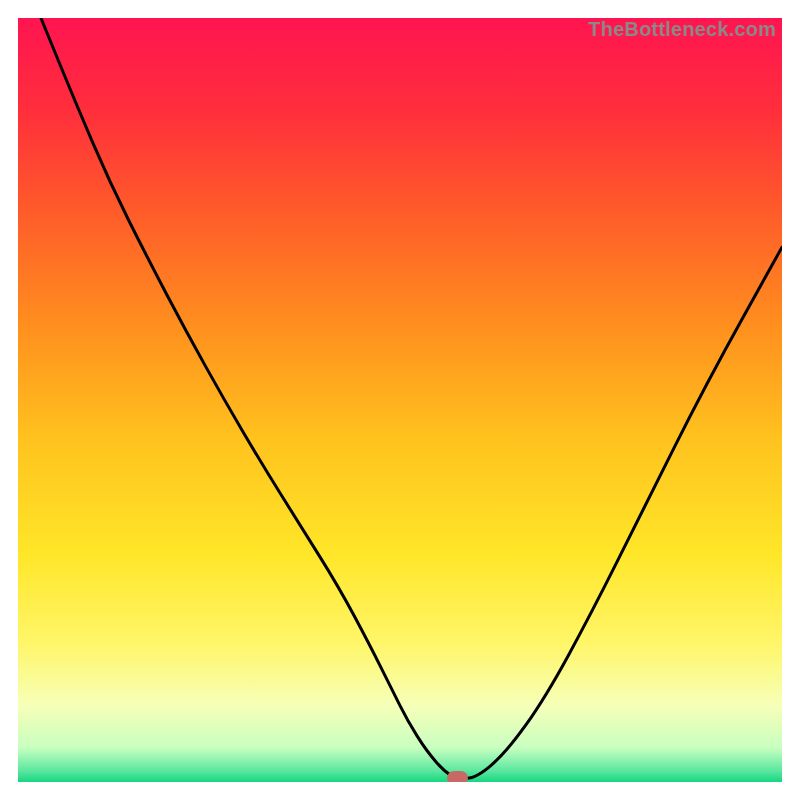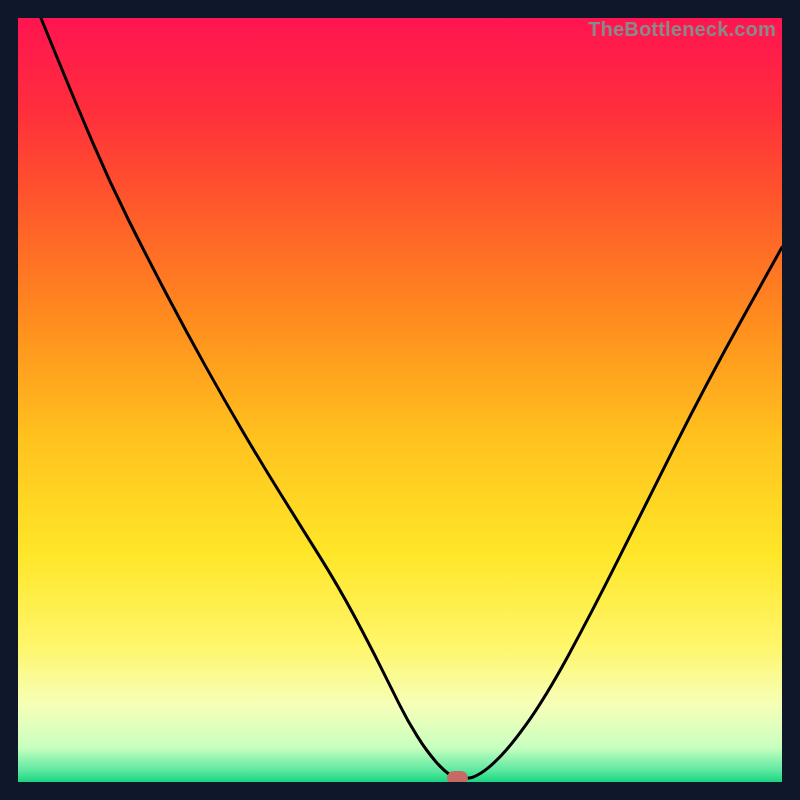--- a/index.html
+++ b/index.html
@@ -7,21 +7,21 @@
     padding: 0;
     width: 800px;
     height: 800px;
     background: #000;
     overflow: hidden;
   }
   .stage {
     position: relative;
     width: 800px;
     height: 800px;
-    background: #0f172a;
+    background: #ffffff;
   }
   .plot {
     position: absolute;
     left: 18px;
     top: 18px;
     width: 764px;
     height: 764px;
     overflow: hidden;
   }
   .gradient {

